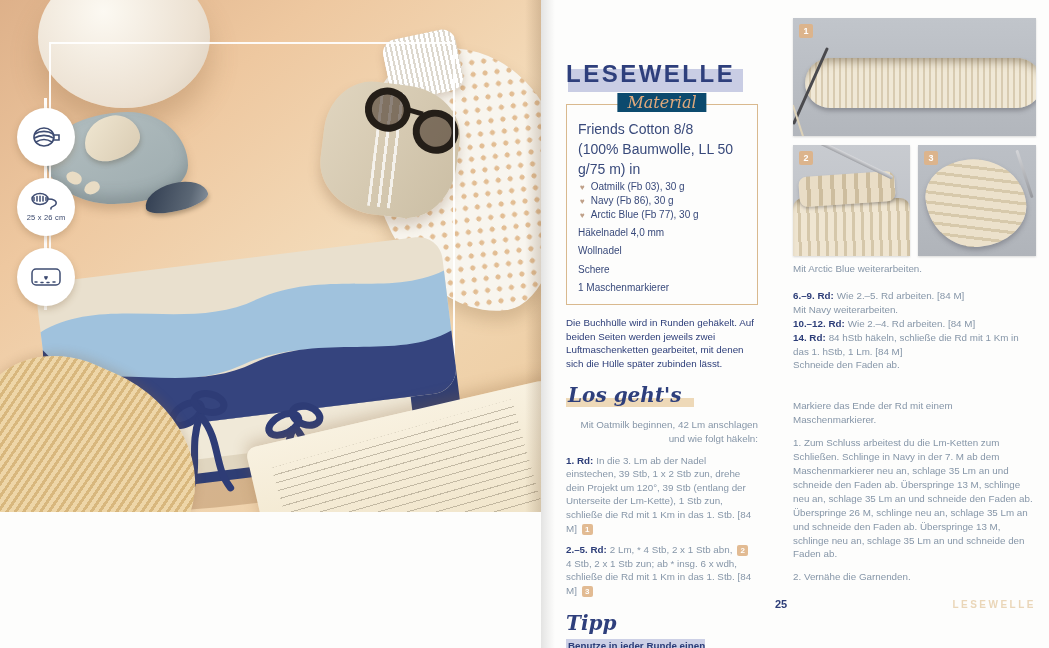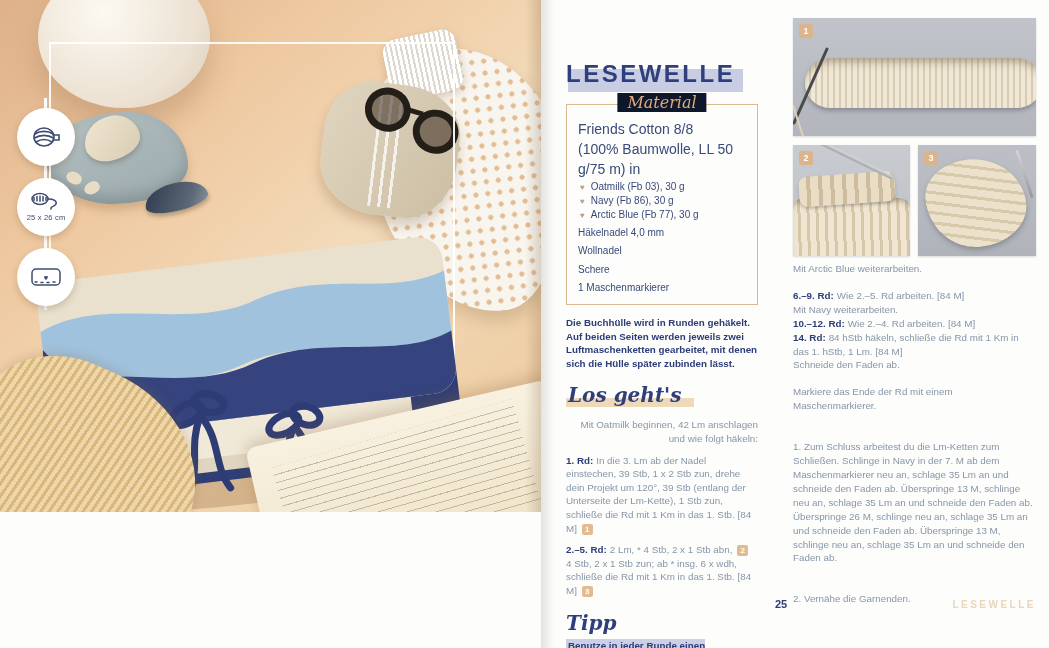--- a/index.html
+++ b/index.html
@@ -72,28 +72,28 @@
     background:linear-gradient(to right, rgba(0,0,0,.10), rgba(0,0,0,0)); }
 
   .col-mid { position:absolute; left:566px; top:60px; width:192px; }
   .title { display:inline-block; position:relative; font-size:24px; font-weight:bold; letter-spacing:2.5px;
     color:#2e3f7c; }
   .title .hl { position:absolute; left:2px; right:-8px; top:9px; bottom:-4px; background:#c9cde4; z-index:0; }
   .title .tx { position:relative; z-index:1; }
 
   .matbox { position:relative; margin-top:16px; border:1.5px solid #d9b98e; padding:15px 11px 9px 11px; }
   .mat-heading { position:absolute; top:-12px; left:50%; transform:translateX(-50%);
-    background:#0f172a; padding:0 10px; font-family:"DejaVu Serif", serif; font-style:italic;
+    background:#0c4a6e; padding:0 10px; font-family:"DejaVu Serif", serif; font-style:italic;
     font-size:16px; color:#dfa97c; white-space:nowrap; }
   .mat-line { font-size:14px; color:#394a7b; line-height:1.42; }
   .mat-color { display:flex; align-items:baseline; font-size:10px; color:#394a7b; line-height:1.42; }
   .heart { color:#bfa089; font-size:8px; margin:0 6px 0 2px; }
   .mat-tool { font-size:10px; color:#394a7b; line-height:1.42; margin-top:4px; }
 
-  .intro { margin-top:11px; font-size:9.8px; line-height:1.39; font-weight:bold; color:#2c3d78; }
+  .intro { margin-top:11px; font-size:9.8px; line-height:1.39; font-weight:normal; color:#2c3d78; }
   .script-h { margin-top:13px; font-family:"DejaVu Serif", serif; font-style:italic; font-size:20px;
     color:#2e3f7c; }
   .script-h.underlined { display:inline-block;
     background:linear-gradient(rgba(0,0,0,0) 58%, #eed9b8 58%, #eed9b8 94%, rgba(0,0,0,0) 94%);
     padding:0 12px 2px 2px; }
   .paragraph { margin-top:9px; font-size:9.8px; line-height:1.39; color:#8696a8;text-align:right; }
   .round { margin-top:8px; font-size:9.8px; line-height:1.39; color:#8696a8; }
   .round b, .cont-line b { color:#2c3d78; }
   .round b:not(:empty), .cont-line b:not(:empty) { margin-right:3px; }
   .badge { display:inline-block; min-width:11px; height:11px; line-height:11px; text-align:center;
@@ -129,23 +129,23 @@
     background:repeating-linear-gradient(12deg,#ece1cb 0 7px,#d7c9ab 7px 10px);
     border-radius:46% 54% 50% 50%/40% 56% 44% 60%; transform:rotate(-5deg);
     box-shadow:0 3px 5px rgba(70,70,80,.35); }
   .hook3 { position:absolute; right:10px; top:4px; width:3px; height:50px;
     background:linear-gradient(#d4d5d8,#96989d); transform:rotate(-18deg); border-radius:2px; }
 
   .col-right-text { position:absolute; left:793px; top:262px; width:243px; font-size:9.8px;
     line-height:1.42; color:#8696a8; }
   .cont-line { }
   .cont-rounds { margin-top:13px; }
-  .marker-note { margin-top:13px; }
+  .marker-note { margin-top:27px; }
   .finish-h { margin-top:13px; font-size:10.5px; font-weight:bold; letter-spacing:.4px; color:#2c3d78; }
-  .finish-step { margin-top:27px; }
+  .finish-step { margin-top:9px; }
   .footer-tag { position:absolute; left:900px; top:599px; width:136px; text-align:right;
     font-size:10px; font-weight:bold; letter-spacing:2.5px; color:#ead6b8; }
 </style>
 </head>
 <body>
 
 <div class="spread">
 
   <div class="page-left">
     <div class="vase"></div>

